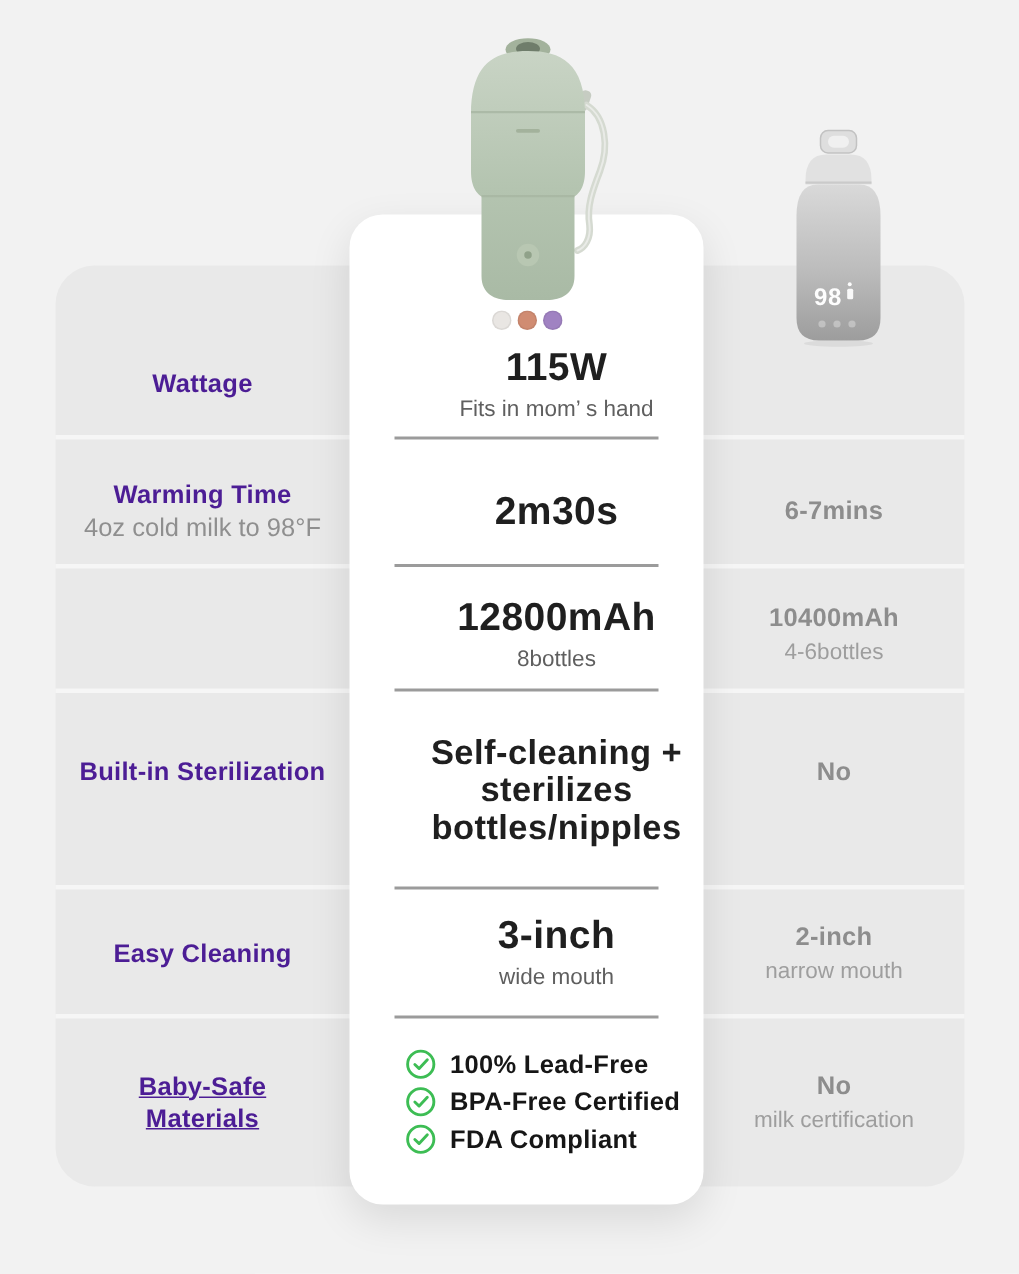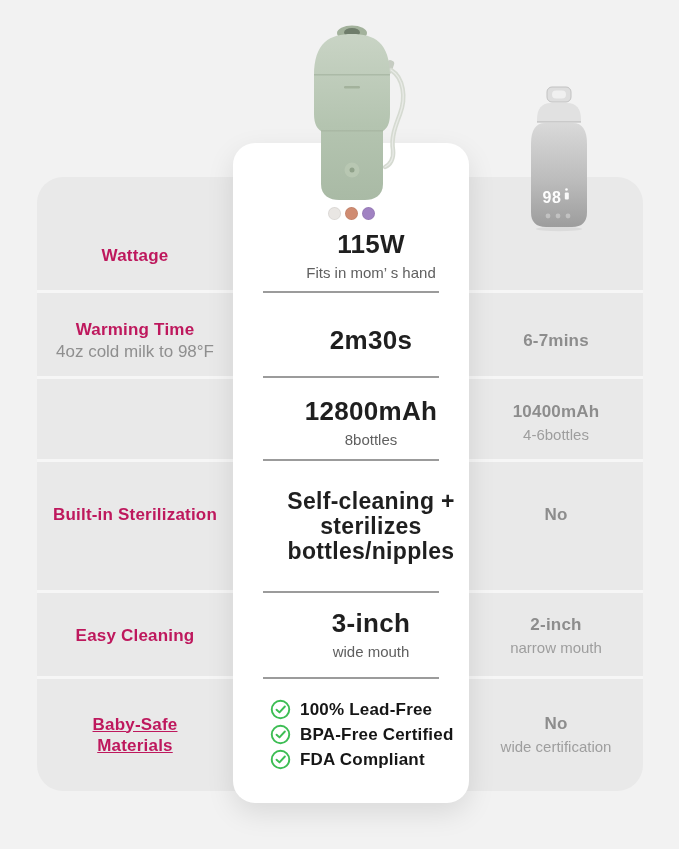--- a/index.html
+++ b/index.html
@@ -16,21 +16,21 @@
   .col-left{left:37px;width:196px;}
   .col-mid{left:233px;width:236px;padding-left:40px;}
   .col-right{left:469px;width:174px;}
   .r1{top:177px;height:115px;padding-top:42px;}
   .r2{top:292px;height:86px;padding-top:10px;}
   .r3{top:378px;height:83px;padding-top:6px;}
   .r4{top:461px;height:131px;}
   .r4.col-left,.r4.col-right{padding-bottom:24px;}
   .r5{top:592px;height:86px;}
   .r6{top:678px;height:113px;}
-  .feature{font-size:17px;font-weight:bold;color:#be185d;line-height:21px;letter-spacing:0.2px;}
+  .feature{font-size:17px;font-weight:bold;color:#4c1d95;line-height:21px;letter-spacing:0.2px;}
   .feature.narrow{max-width:120px;text-decoration:underline;}
   .feature-sub{font-size:17px;color:#8f8f8f;margin-top:2px;line-height:19px;}
   .big{font-size:26px;font-weight:bold;color:#1f1f1f;line-height:28px;letter-spacing:0.3px;}
   .big.wrapbig{font-size:23px;line-height:25px;max-width:195px;}
   .big-sub{font-size:15px;color:#5f5f5f;margin-top:5px;line-height:19px;}
   .rv{font-size:17px;font-weight:bold;color:#8d8d8d;line-height:21px;letter-spacing:0.2px;}
   .rv-sub{font-size:15px;color:#9e9e9e;margin-top:3px;line-height:19px;}
   .dots{position:absolute;left:233px;top:207px;width:236px;display:flex;justify-content:center;
         gap:4px;z-index:3;}
   .dot{width:13px;height:13px;border-radius:50%;border:1px solid rgba(0,0,0,0.06);box-sizing:border-box;}
@@ -184,16 +184,16 @@
     <div class="check-item">
       <svg width="21" height="21" viewBox="0 0 24 24">
         <circle cx="12" cy="12" r="10" fill="none" stroke="#3dbd54" stroke-width="2.2"></circle>
         <path d="M7.5 12.2 L10.8 15.3 L17 8.6" fill="none" stroke="#3dbd54" stroke-width="2.2" stroke-linecap="round" stroke-linejoin="round"></path>
       </svg>
       <span class="check-text">FDA Compliant</span>
     </div>
   </div>
   <div class="cell col-right r6">
     <div class="rv">No</div>
-    <div class="rv-sub">wide certification</div>
+    <div class="rv-sub">milk certification</div>
   </div>
 
 </div>
 
 </body></html>

